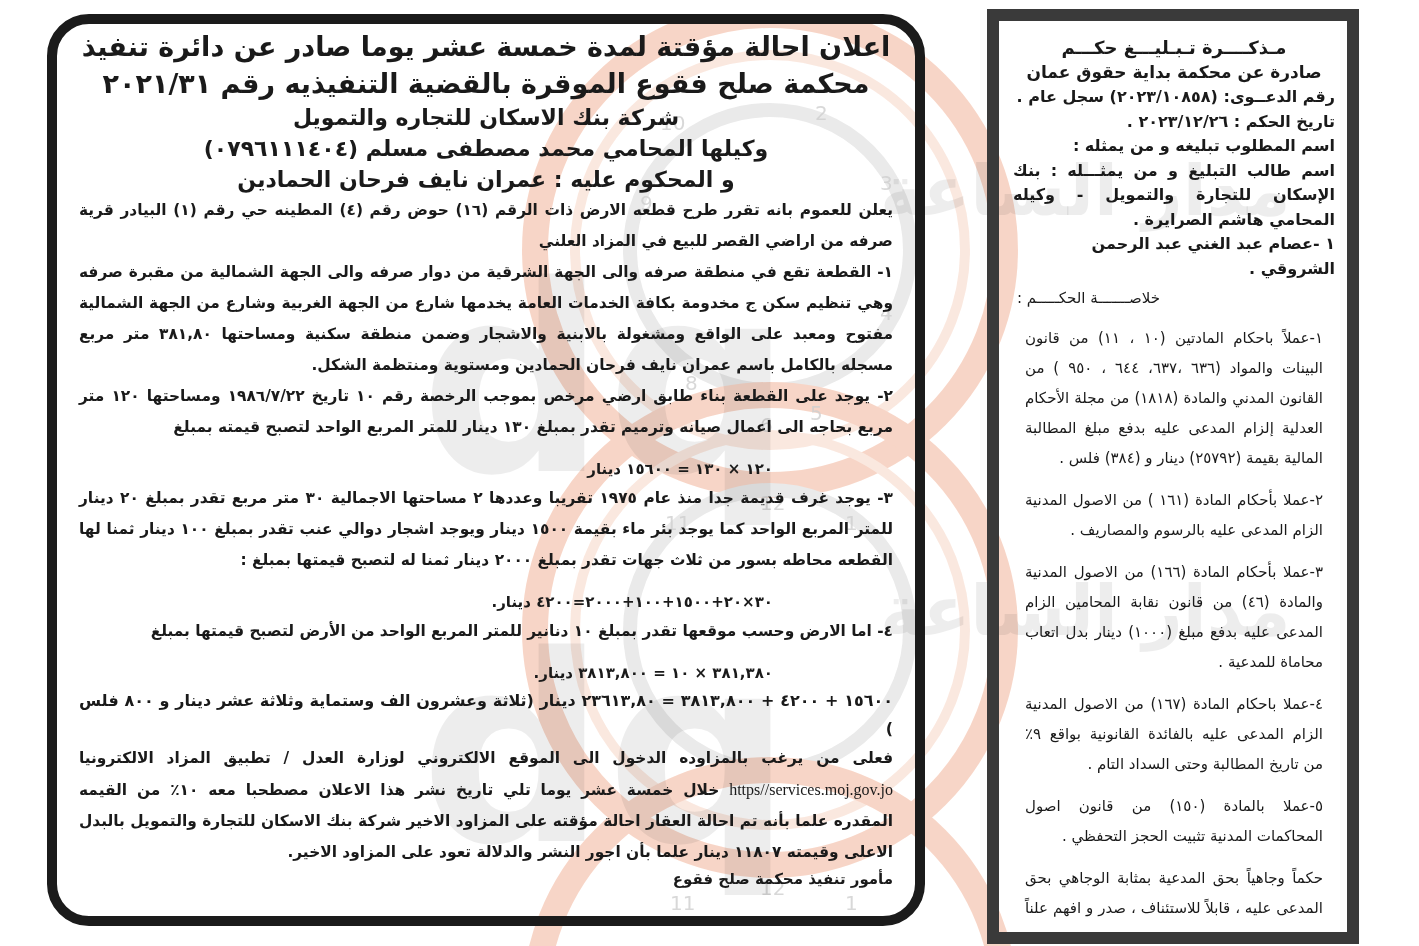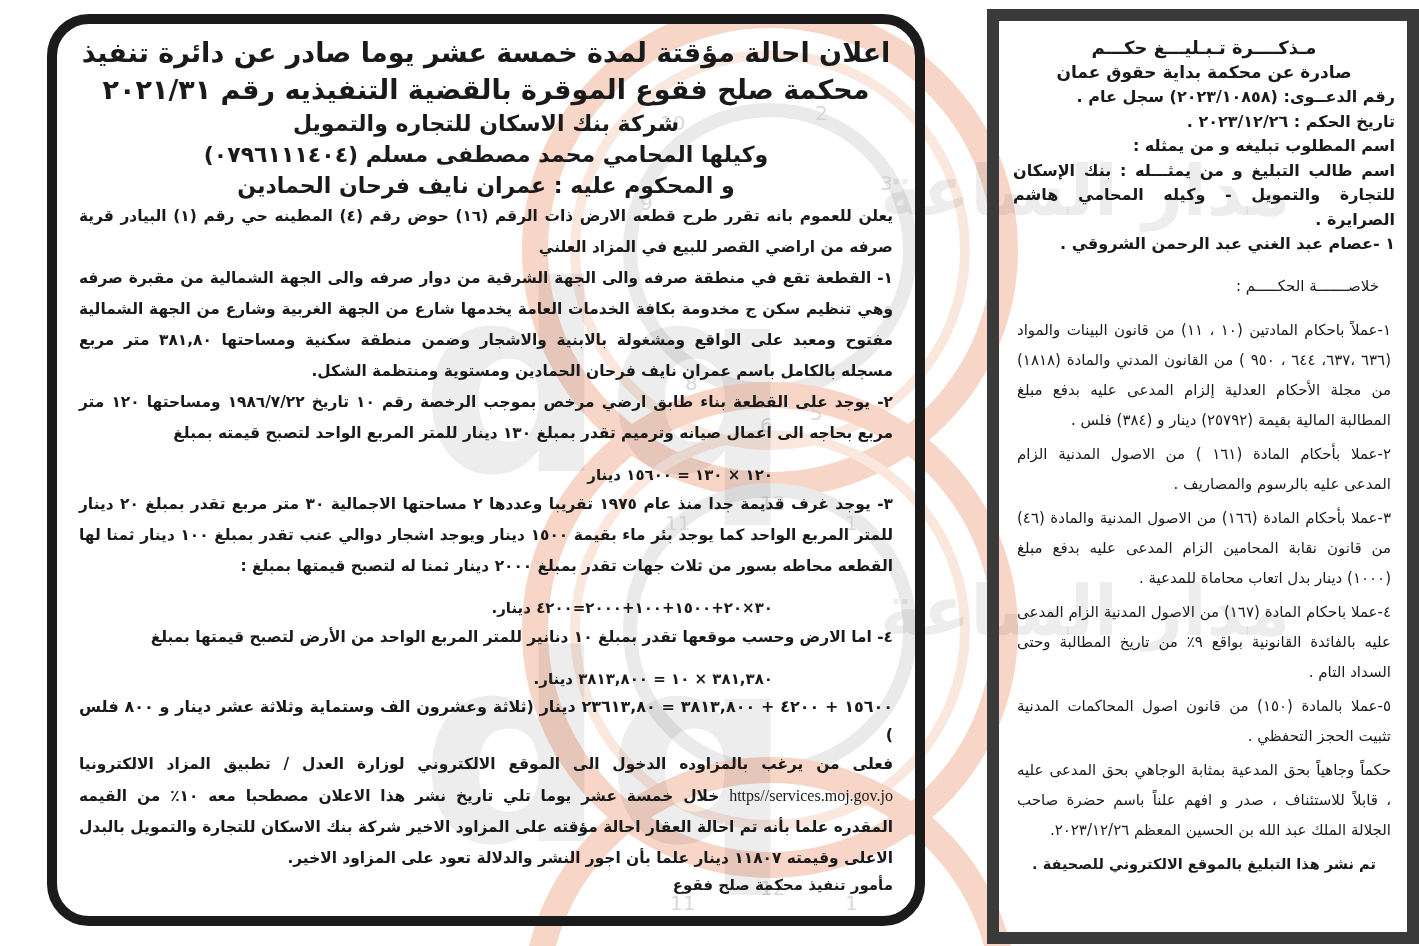--- a/index.html
+++ b/index.html
@@ -5,41 +5,41 @@
   html, body { margin:0; padding:0; background:#ffffff; }
   body { width:1419px; height:946px; position:relative; overflow:hidden; font-family:"DejaVu Sans", sans-serif; color:#1a1a1a; }
   .watermark { position:absolute; pointer-events:none; }
   .wm-clock { left:470px; top:20px; width:600px; height:940px; }
   .wm-text { position:absolute; font-family:"DejaVu Sans", sans-serif; font-weight:bold; color:rgba(0,0,0,0.06); }
 
   
   .notice-left {
     position:absolute; left:47px; top:14px; width:878px; height:912px;
     border:10px solid #1b1b1b; border-radius:42px; box-sizing:border-box;
-    direction:rtl; padding:10px 22px 0 22px; overflow:hidden;
+    direction:rtl; padding:4px 22px 0 22px; overflow:hidden;
   }
   .title-main { text-align:center; font-weight:bold; font-size:27px; line-height:37px; margin:0; letter-spacing:-0.3px; }
   .parties-intro { font-size:14px; font-weight:bold; margin:4px 0 4px 0; text-align:right; }
   .party { text-align:center; font-weight:bold; font-size:22px; line-height:31px; margin:0; }
   .body-para { font-size:15.4px; font-weight:bold; line-height:31px; margin:0; text-align:justify; }
   .calc { font-size:15px; font-weight:bold; line-height:28px; margin:12px 0 0 0; padding-right:120px; }
   .url { font-family:"Liberation Serif", serif; font-weight:normal; font-size:16px; direction:ltr; unicode-bidi:embed; }
   .signature { font-size:15px; font-weight:bold; margin-top:2px; text-align:right; }
 
   
   .notice-right {
-    position:absolute; left:987px; top:9px; width:432px; height:935px;
+    position:absolute; left:987px; top:9px; width:372px; height:935px;
     border:12px solid #3a3a3a; box-sizing:border-box; direction:rtl;
     padding:14px 12px 0 14px; overflow:hidden;
   }
   .r-title { text-align:center; font-weight:bold; font-size:18px; line-height:25px; margin:0; letter-spacing:3px; }
   .r-center { text-align:center; font-weight:bold; font-size:17px; line-height:25px; margin:0; }
   .r-line { font-weight:bold; font-size:16px; line-height:24.5px; margin:0; }
-  .r-body { font-size:15px; line-height:30px; margin:4px; text-align:justify; font-weight:500; }
-  .r-sub { font-size:15px; line-height:26px; margin:16px; text-align:right; letter-spacing:4px; }
+  .r-body { font-size:15px; line-height:30px; margin:12px; text-align:justify; font-weight:500; }
+  .r-sub { font-size:15px; line-height:26px; margin:4px; text-align:left; letter-spacing:4px; }
   .r-footer { font-size:14.5px; line-height:30px; margin:0; text-align:center;font-weight:bold; }
 </style>
 </head>
 <body>
 
 <svg class="watermark wm-clock" viewBox="0 0 600 940" xmlns="http://www.w3.org/2000/svg">
   <g opacity="0.55">
     <circle cx="300" cy="230" r="235" fill="none" stroke="#f2b49a" stroke-width="26"></circle>
     <circle cx="300" cy="230" r="195" fill="none" stroke="#f7d6c6" stroke-width="10"></circle>
     <circle cx="300" cy="230" r="140" fill="none" stroke="#d9d9d9" stroke-width="14"></circle>

